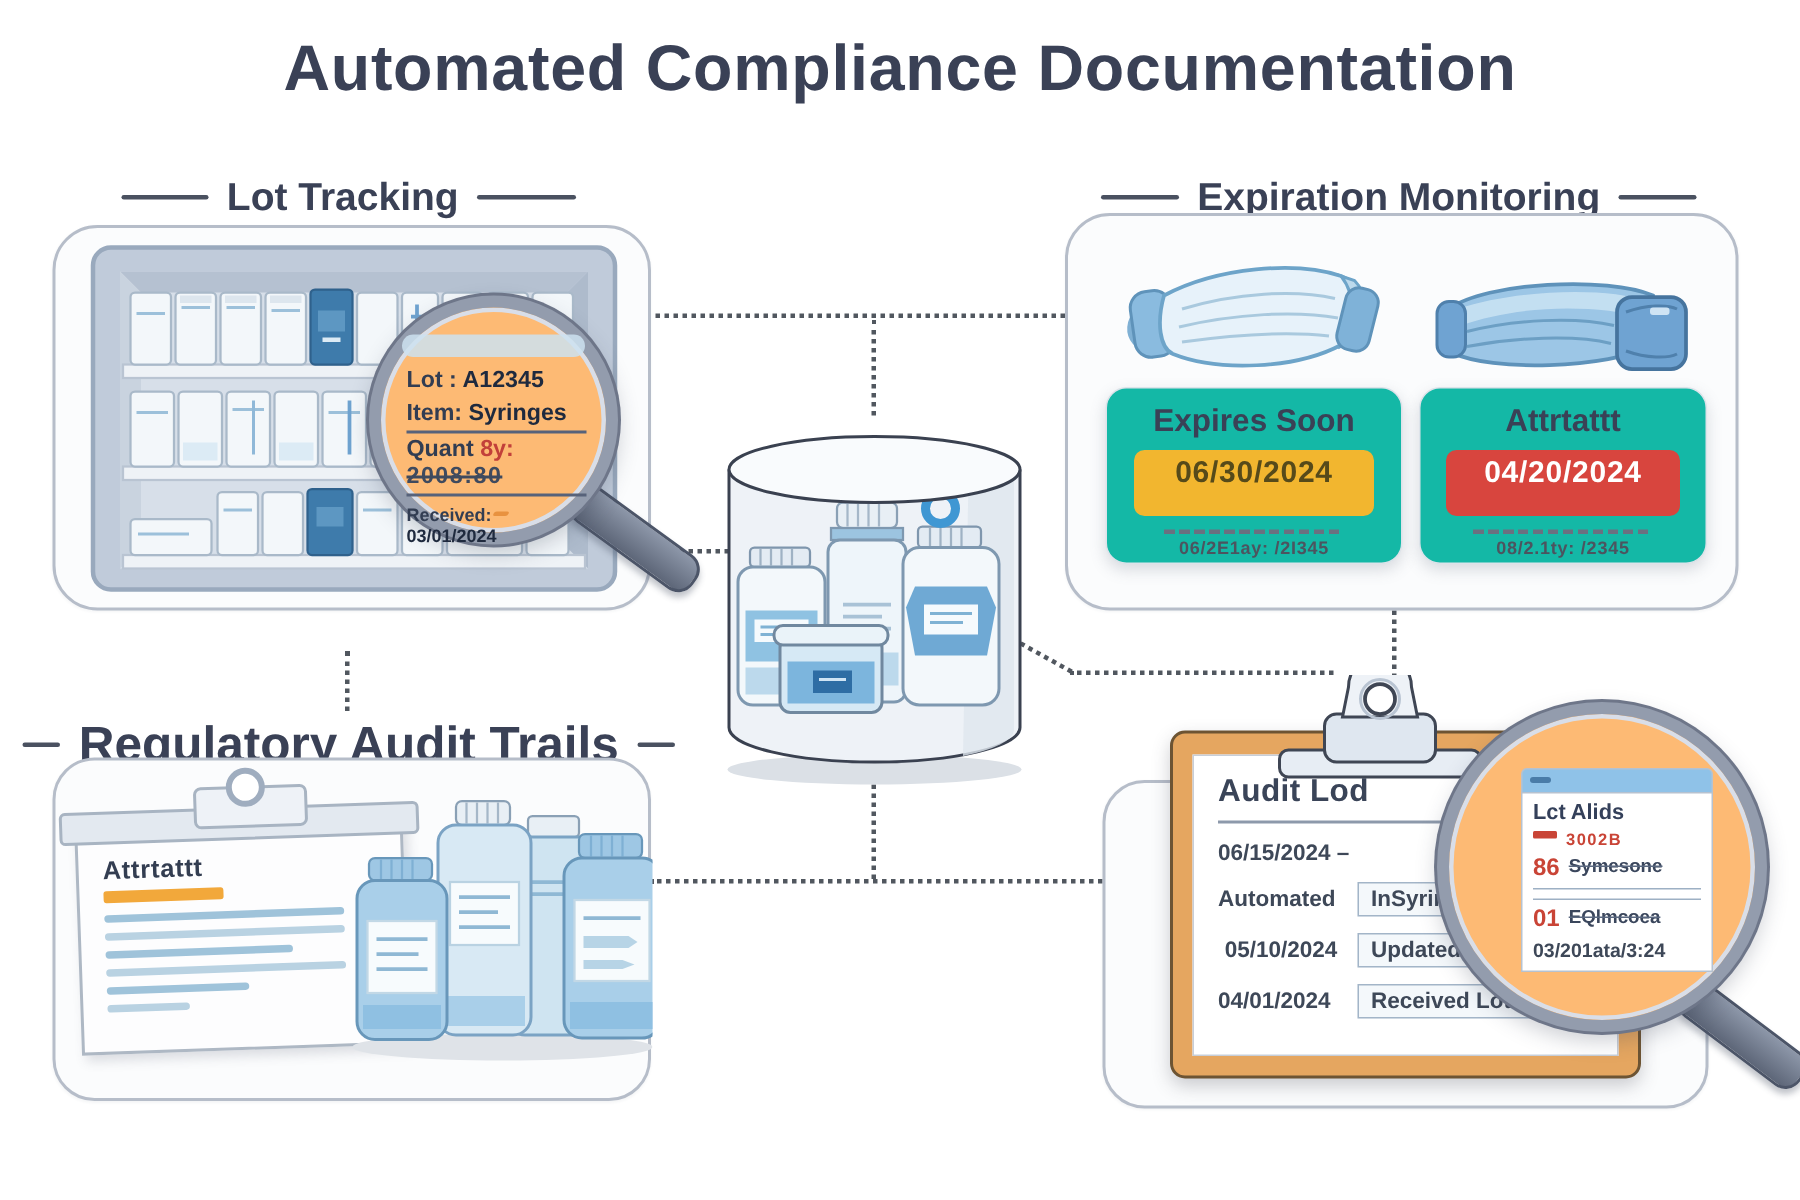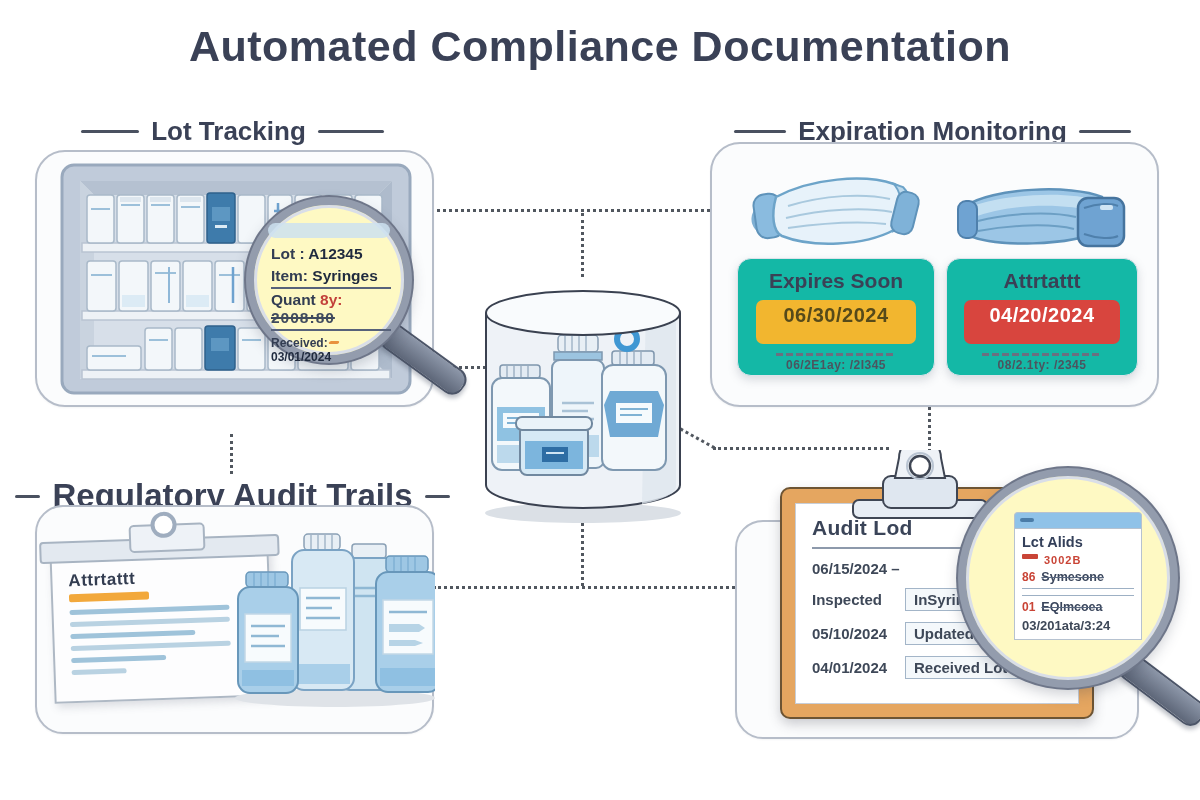--- a/index.html
+++ b/index.html
@@ -16,21 +16,21 @@
   .panel{position:absolute;background:#fbfcfd;border:2px solid #b6bdc9;border-radius:30px;
     box-shadow:0 1px 2px rgba(40,50,70,.05);}
 
   
   .dash{position:absolute;z-index:1;}
   .dash.h{border-top:3.5px dotted #51575F;}
   .dash.v{border-left:3.5px dotted #51575F;}
   .dash.diag{border-top:3.5px dotted #51575F;transform-origin:left center;}
 
   
-  .mag-lens{position:absolute;border-radius:50%;background:#fef9c3;
+  .mag-lens{position:absolute;border-radius:50%;background:#fdba74;
     border:8px solid #939cad;box-shadow:0 0 0 2px #6e7689, inset 0 0 0 3px #d9dee8, 0 6px 14px rgba(50,60,80,.25);
     z-index:6;}
   .mag-handle{position:absolute;height:24px;border-radius:12px;
     background:linear-gradient(180deg,#8d97a9,#5d6678);border:2px solid #4c5568;
     transform-origin:left center;z-index:5;box-shadow:2px 3px 4px rgba(50,60,80,.3);}
 
   
   .lens1-strip{position:absolute;left:14px;top:18px;right:14px;height:15px;background:#cde2f0;border-radius:8px;opacity:.85;}
   .lens1-body{position:absolute;left:17px;top:38px;right:13px;color:#2f3a4e;}
   .lens-row{font-size:15.5px;font-weight:700;padding:2px 0;}
@@ -83,21 +83,21 @@
 
   
   .lens2-win{position:absolute;left:48px;top:36px;width:128px;}
   .l2-titlebar{height:15px;background:#8fc2e8;border-radius:4px 4px 0 0;border:1.5px solid #b6c2d0;border-bottom:none;}
   .l2-dash{width:14px;height:4px;background:#4a7ca8;margin:5px 0 0 5px;border-radius:2px;}
   .l2-body{background:#ffffff;border:1.5px solid #b6c2d0;padding:5px 7px 6px 7px;}
   .l2-title{font-size:14.5px;font-weight:700;color:#34405A;margin-bottom:4px;}
   .l2-row{display:flex;align-items:flex-start;gap:6px;margin-bottom:4px;}
   .l2-bar{width:16px;height:5px;background:#C94436;border-radius:1px;flex:none;}
   .l2-redtxt{font-size:11px;font-weight:800;color:#C94436;letter-spacing:1px;}
-  .l2-num{font-size:12px;font-weight:800;color:#C94436;flex:none;}
+  .l2-num{font-size:16px;font-weight:800;color:#C94436;flex:none;}
   .l2-txt{font-size:12.5px;font-weight:700;color:#3A465C;text-decoration:line-through;text-decoration-thickness:1px;text-decoration-color:#5a6880;}
   .l2-lines{height:6px;border-top:1.5px solid #9db0c4;border-bottom:1.5px solid #9db0c4;margin:2px 0 4px 0;}
   .l2-date{font-size:13px;font-weight:700;color:#3E4858;margin-top:2px;}
 
   svg{display:block;}
 </style>
 </head>
 <body>
 
 <div class="stage">
@@ -448,25 +448,25 @@
   <div class="clipboard">
     <div class="cb-paper">
       <div class="cb-content">
         <div class="cb-title">Audit Lod</div>
         <div class="cb-rule"></div>
         <div class="cb-row">
           <span>06/15/2024 –</span>
 
         </div>
         <div class="cb-row">
-          <span style="min-width:84px;">Inspected</span>
+          <span style="min-width:84px;">Automated</span>
           <span class="cb-note">InSyringes</span>
         </div>
         <div class="cb-row">
-          <span style="min-width:84px;">05/10/2024</span>
+          <span style="min-width:84px;text-align:center;">05/10/2024</span>
           <span class="cb-note">Updated Inventory</span>
         </div>
         <div class="cb-row">
           <span style="min-width:84px;">04/01/2024</span>
           <span class="cb-note">Received Lot A12345</span>
         </div>
       </div>
     </div>
   </div>
 

